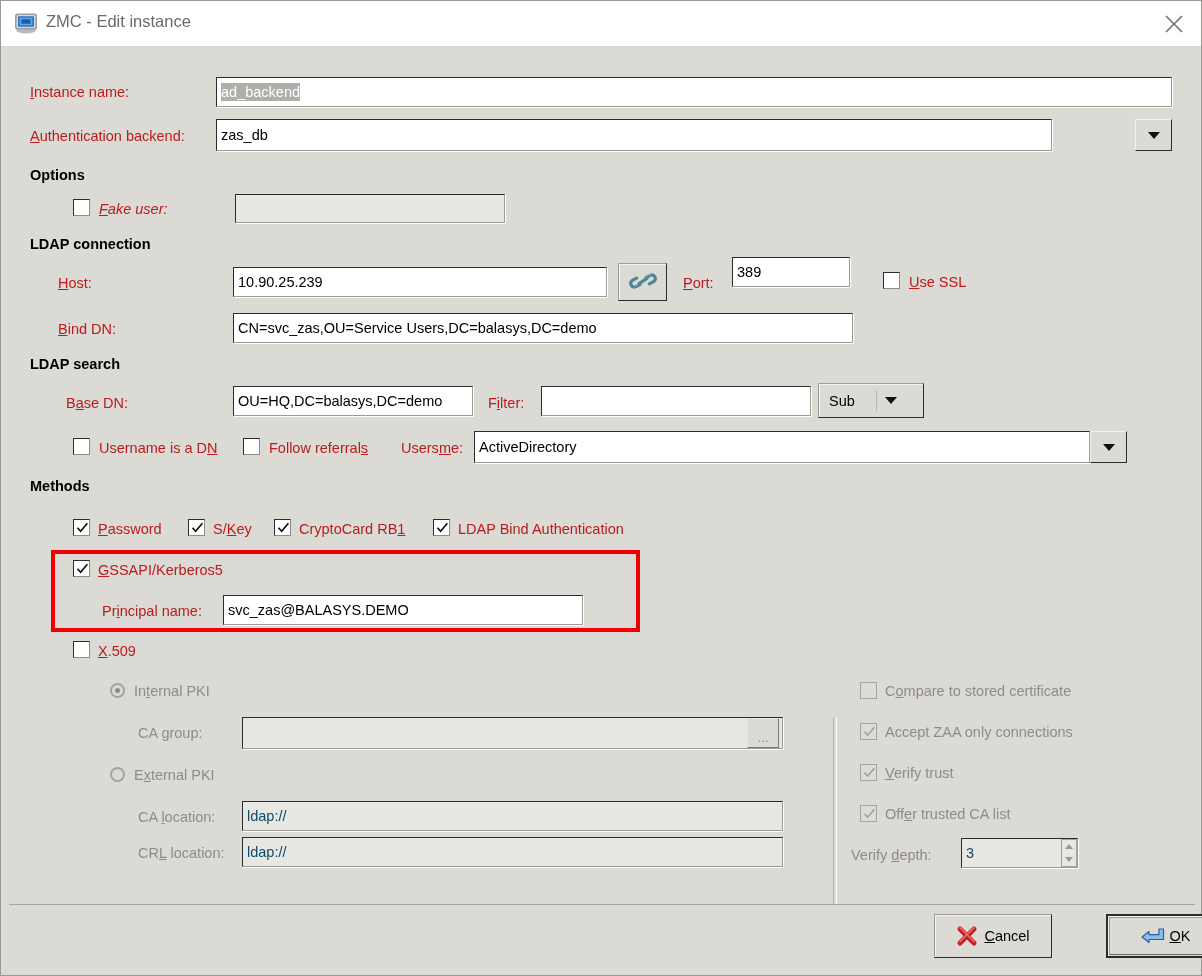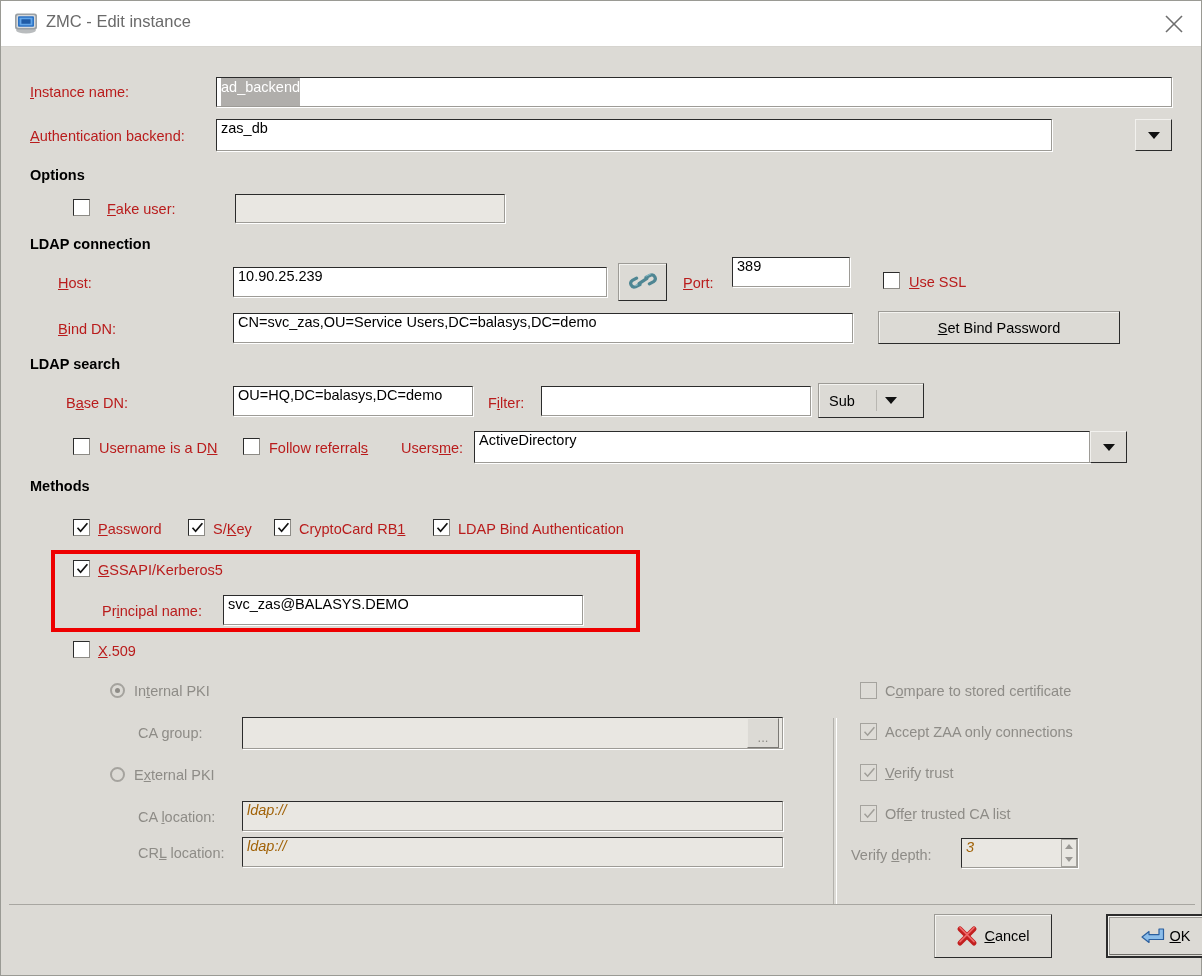--- a/index.html
+++ b/index.html
@@ -72,25 +72,25 @@
   .field{
     position:absolute;box-sizing:border-box;
     background:#ffffff;
     border:1px solid #2b2b2b;
     border-right-color:#9d9b96;
     border-bottom-color:#9d9b96;
     box-shadow:1px 1px 0 0 #ffffff;
     font-family:"Liberation Sans", sans-serif;
     font-size:14.5px;color:#000;
     padding:0 4px;
-    display:flex;
+    display:flex;align-items:center;
     overflow:hidden;white-space:nowrap;
   }
   .field.disabled{
-    background:#e9e7e2;color:#a16207;font-style:italic;
+    background:#e9e7e2;color:#0c4a6e;
   }
   .field .sel{
     background:#b0aeab;color:#ffffff;
     padding:1px 0;
   }
   .btn{
     position:absolute;box-sizing:border-box;
     background:#dcdad5;
     border:1px solid #9d9b96;
     border-right-color:#2b2b2b;
@@ -208,21 +208,21 @@
     <div class="field" style="left:214px;top:72px;width:836px;height:32px;">
       <span>zas_db</span>
     </div>
     <div class="combo-arrow" style="left:1133px;top:72px;width:37px;height:32px;">
       <span class="tri"></span>
     </div>
 
     <span class="grp" style="left:28px;top:120px;">Options</span>
 
     <span class="cb" style="left:71px;top:152px;"></span>
-    <span class="lbl" style="left:105px;top:153px;"><u>F</u><span>ake user:</span></span>
+    <span class="lbl" style="left:97px;top:153px;font-style:italic;"><u>F</u><span>ake user:</span></span>
     <div class="field disabled" style="left:233px;top:147px;width:270px;height:29px;">
       <span></span>
     </div>
 
     <span class="grp" style="left:28px;top:189px;">LDAP connection</span>
 
     <span class="lbl" style="left:56px;top:227px;"><u>H</u><span>ost:</span></span>
     <div class="field" style="left:231px;top:220px;width:374px;height:30px;">
       <span>10.90.25.239</span>
     </div>
@@ -244,23 +244,20 @@
     <span class="lbl" style="left:681px;top:227px;"><u>P</u><span>ort:</span></span>
     <div class="field" style="left:730px;top:210px;width:118px;height:30px;">
       <span>389</span>
     </div>
     <span class="cb" style="left:881px;top:225px;"></span>
     <span class="lbl" style="left:907px;top:226px;"><u>U</u><span>se SSL</span></span>
 
     <span class="lbl" style="left:56px;top:273px;"><u>B</u><span>ind DN:</span></span>
     <div class="field" style="left:231px;top:266px;width:620px;height:30px;">
       <span>CN=svc_zas,OU=Service Users,DC=balasys,DC=demo</span>
-    </div>
-    <div class="btn" style="left:876px;top:264px;width:242px;height:33px;">
-      <span><u>S</u><span>et Bind Password</span></span>
     </div>
 
     <span class="grp" style="left:28px;top:309px;">LDAP search</span>
 
     <span class="lbl" style="left:64px;top:347px;"><span>B</span><u>a</u><span>se DN:</span></span>
     <div class="field" style="left:231px;top:339px;width:240px;height:30px;">
       <span>OU=HQ,DC=balasys,DC=demo</span>
     </div>
     <span class="lbl" style="left:486px;top:347px;"><span>F</span><u>i</u><span>lter:</span></span>
     <div class="field" style="left:539px;top:339px;width:270px;height:30px;">

